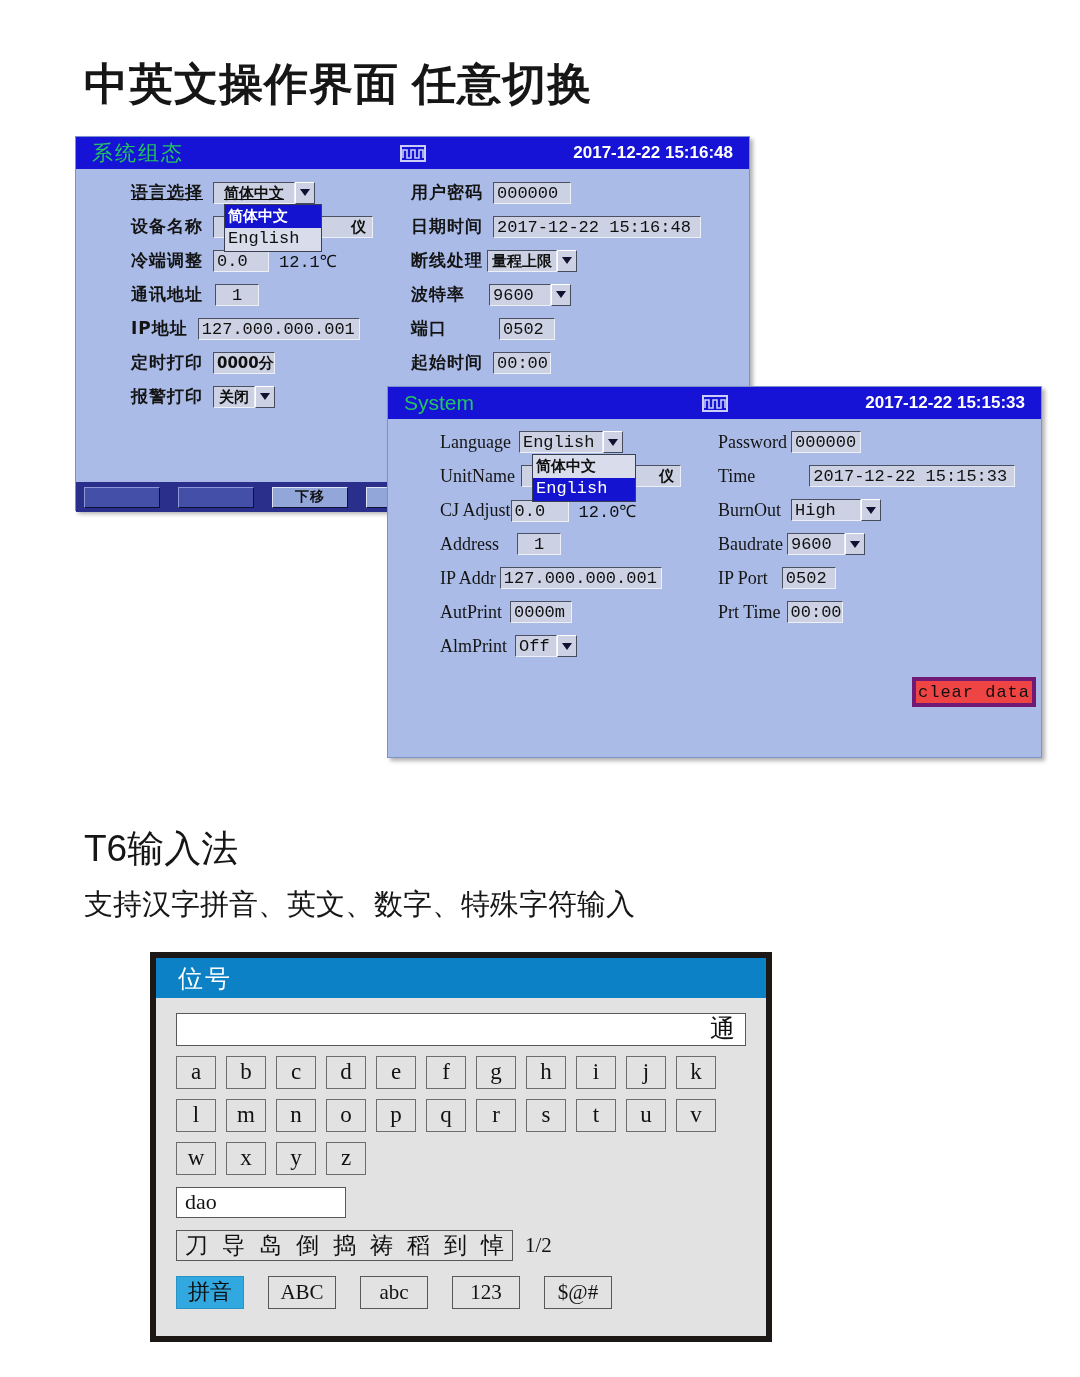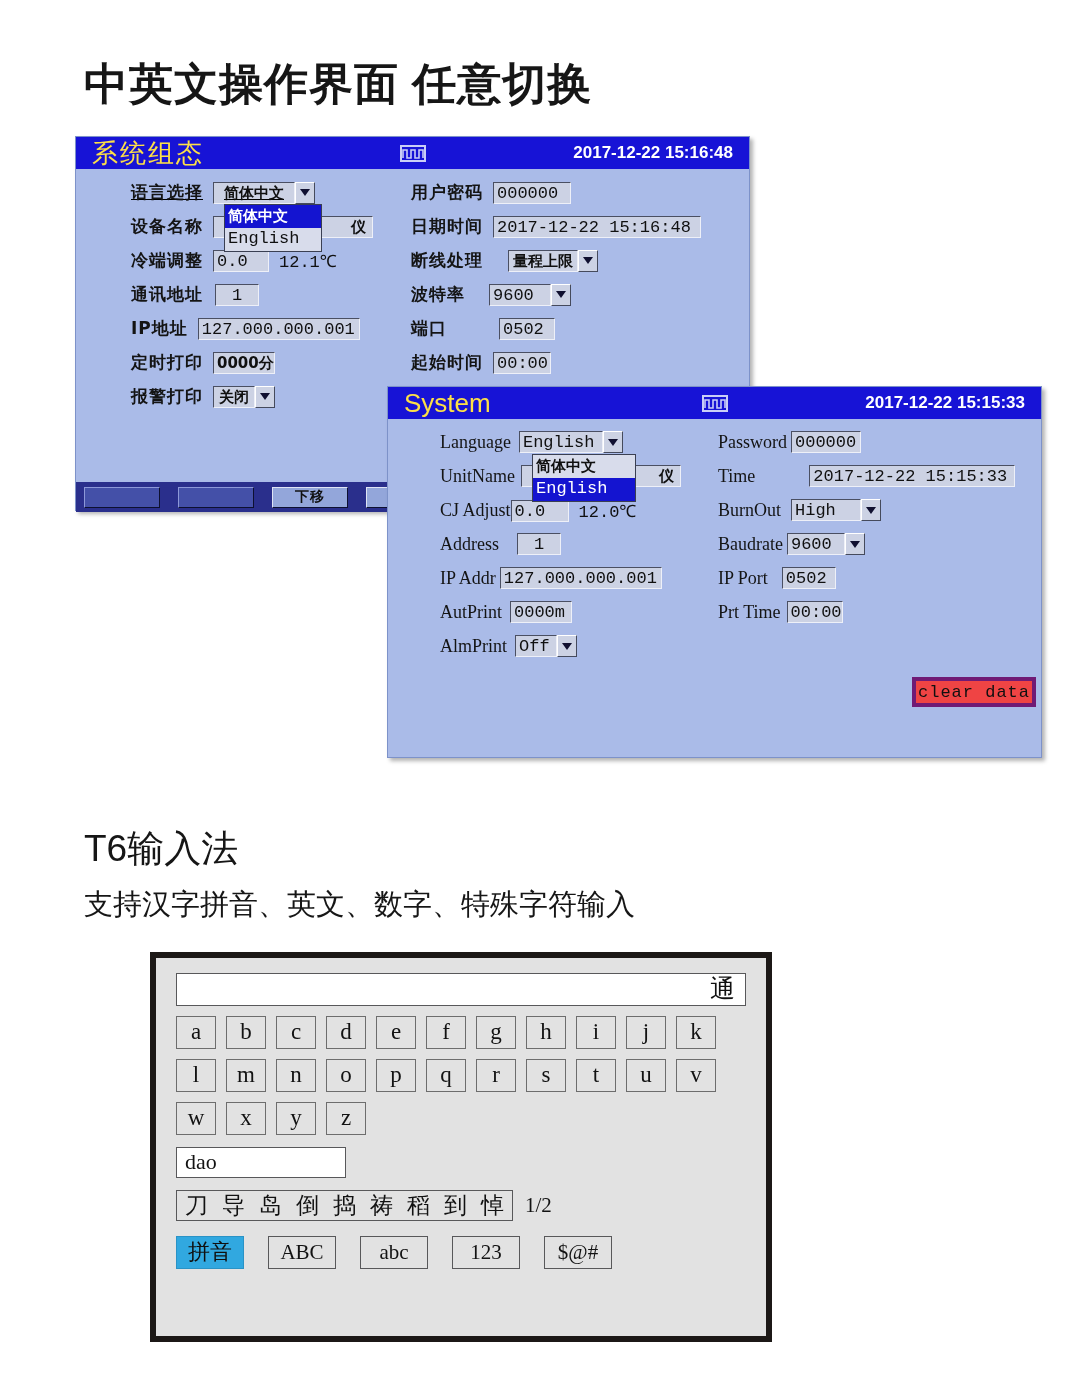--- a/index.html
+++ b/index.html
@@ -53,22 +53,22 @@
     font-family: "Liberation Serif", "DejaVu Serif", serif;
   }
   .inst-titlebar {
     height: 32px;
     background: #1713d6;
     position: relative;
     display: flex;
     align-items: center;
   }
   .inst-title {
-    color: #fde047;
-    font-size: 26px;
+    color: #22c55e;
+    font-size: 21px;
     font-family: "Liberation Sans", "DejaVu Sans", sans-serif;
     margin-left: 16px;
     white-space: nowrap;
   }
   .inst-title.cn { letter-spacing: 2px; }
   .wave-icon {
     position: absolute;
     left: 0; right: 0;
     margin: auto;
     width: 26px; height: 17px;
@@ -426,21 +426,21 @@
       <span class="fld" style="width:78px; margin-left:10px;">000000</span>
     </div>
 
     <div class="frow" style="left:335px; top:46px;">
       <span class="flabel cn">日期时间</span>
       <span class="fld" style="width:208px; margin-left:10px;">2017-12-22 15:16:48</span>
     </div>
 
     <div class="frow" style="left:335px; top:80px;">
       <span class="flabel cn">断线处理</span>
-      <span class="fld cnfld ctr" style="width:70px; margin-left:25px;">量程上限</span>
+      <span class="fld cnfld ctr" style="width:70px; margin-left:4px;">量程上限</span>
       <span class="arrow-btn">
           <i></i>
         </span>
     </div>
 
     <div class="frow" style="left:335px; top:114px;">
       <span class="flabel cn">波特率</span>
       <span class="fld" style="width:62px; margin-left:24px;">9600</span>
       <span class="arrow-btn">
           <i></i>
@@ -564,20 +564,23 @@
       <span class="fld" style="width:56px; margin-left:6px;">00:00</span>
     </div>
 
     <div class="clear-btn" style="left:524px; top:258px; width:124px; height:30px;">clear data</div>
 
 
   </div>
 </div>
 
 <div id="ime-panel">
+  <div id="ime-titlebar">
+    <span id="ime-title">位号</span>
+  </div>
   <div id="ime-inner">
 
     <div class="ime-display">通</div>
 
     <div class="kb-row">
       <div class="kb-key">a</div>
       <div class="kb-key">b</div>
       <div class="kb-key">c</div>
       <div class="kb-key">d</div>
       <div class="kb-key">e</div>

